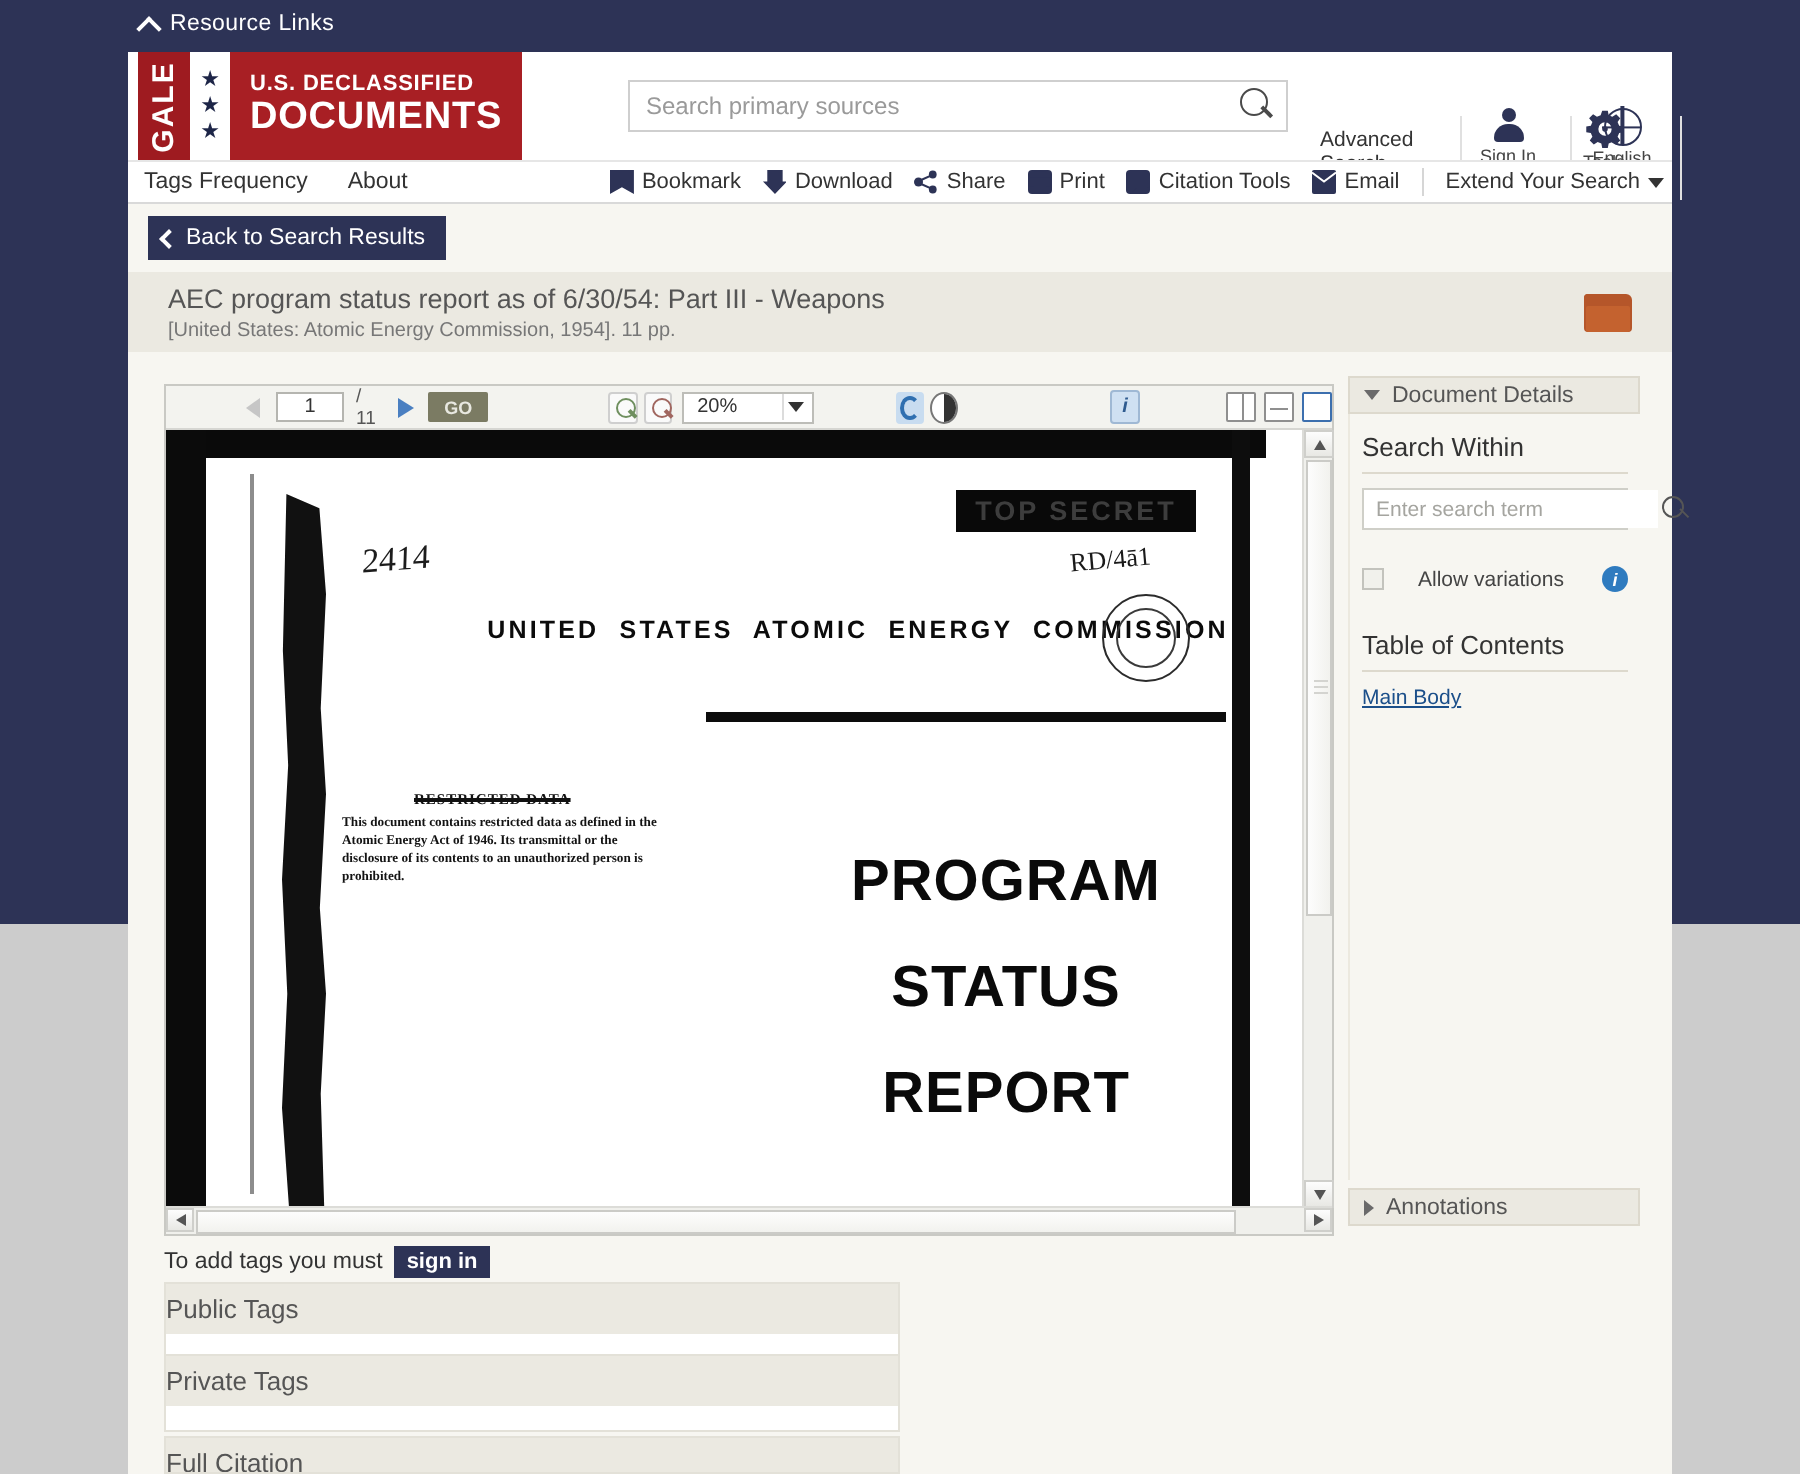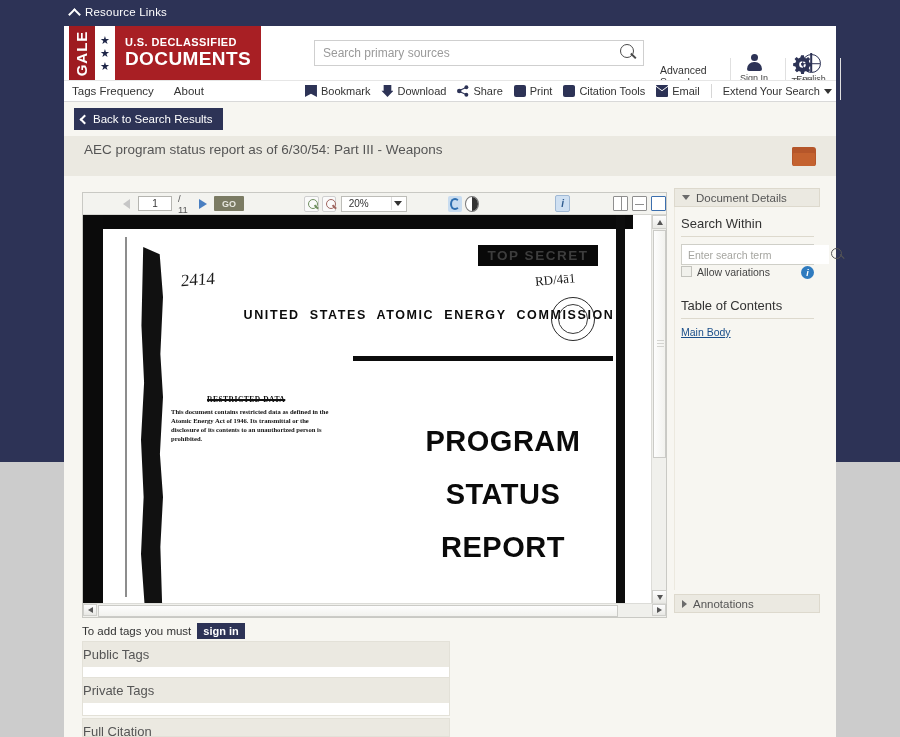--- a/index.html
+++ b/index.html
@@ -245,21 +245,21 @@
   .tri-rt{width:0;height:0;border-top:4px solid transparent;border-bottom:4px solid transparent;border-left:5px solid #6a6a6a;}
   #panel-body{background:#f7f6f1;padding:6px 6px 8px 6px;min-height:383px;border-left:1px solid #ece9df;}
   .sec-title{font-size:13px;color:#333;padding:3px 0 5px 0;border-bottom:1px solid #ddd9cd;margin-bottom:7px;}
   #within-box{height:21px;border:1px solid #cfcfc8;background:#15803d;display:flex;align-items:center;}
   #within-box input{border:0;outline:0;flex:1;height:100%;padding:0 6px;font-size:10.5px;
     font-family:"Liberation Sans",sans-serif;color:#555;}
   #within-box input::placeholder{color:#a5a5a0;}
   .mag-sm{width:18px;height:18px;position:relative;cursor:pointer;}
   .mag-sm::before{content:"";position:absolute;left:2px;top:2px;width:9px;height:9px;border:1.4px solid #555;border-radius:50%;}
   .mag-sm::after{content:"";position:absolute;left:10px;top:10px;width:6px;height:1.4px;background:#555;transform:rotate(45deg);}
-  #allow-row{display:flex;gap:5px;margin-top:1px;}
+  #allow-row{display:flex;align-items:center;gap:17px;margin-top:18px;}
   #allow-cb{width:11px;height:11px;border:1px solid #c3c3bd;background:#f1f1ec;cursor:pointer;}
   #allow-lbl{font-size:10.5px;color:#444;}
   #info-circle{margin-left:auto;width:13px;height:13px;border-radius:50%;background:#2f7bbf;position:relative;cursor:pointer;}
   #info-circle::after{content:"i";position:absolute;inset:0;display:flex;align-items:center;justify-content:center;
     color:#fff;font-size:9px;font-weight:bold;font-style:italic;}
   .toc-link{font-size:10.5px;color:#1b4f8a;text-decoration:underline;cursor:pointer;}
 
   
   #tags-note{position:absolute;left:82px;top:623px;font-size:11.5px;color:#333;display:flex;align-items:center;gap:6px;}
   #signin-chip{background:#2d3356;color:#fff;font-size:11px;font-weight:bold;padding:2px 6px;cursor:pointer;}
@@ -391,20 +391,21 @@
 
 <div id="back-area">
   <div id="back-btn">
     <span class="chev-left"></span>
     <span>Back to Search Results</span>
   </div>
 </div>
 
 <div id="doc-title-band">
   <div id="doc-title">AEC program status report as of 6/30/54: Part III - Weapons</div>
+  <div id="doc-subtitle">[United States: Atomic Energy Commission, 1954]. 11 pp.</div>
   <div id="folder-icon">
     <div class="folder-back"></div>
     <div class="folder-tab"></div>
     <div class="folder-front"></div>
   </div>
 </div>
 
 <div id="viewer-wrap">
   <div id="viewer-toolbar">
     <span class="tb-arrow-l"></span>

